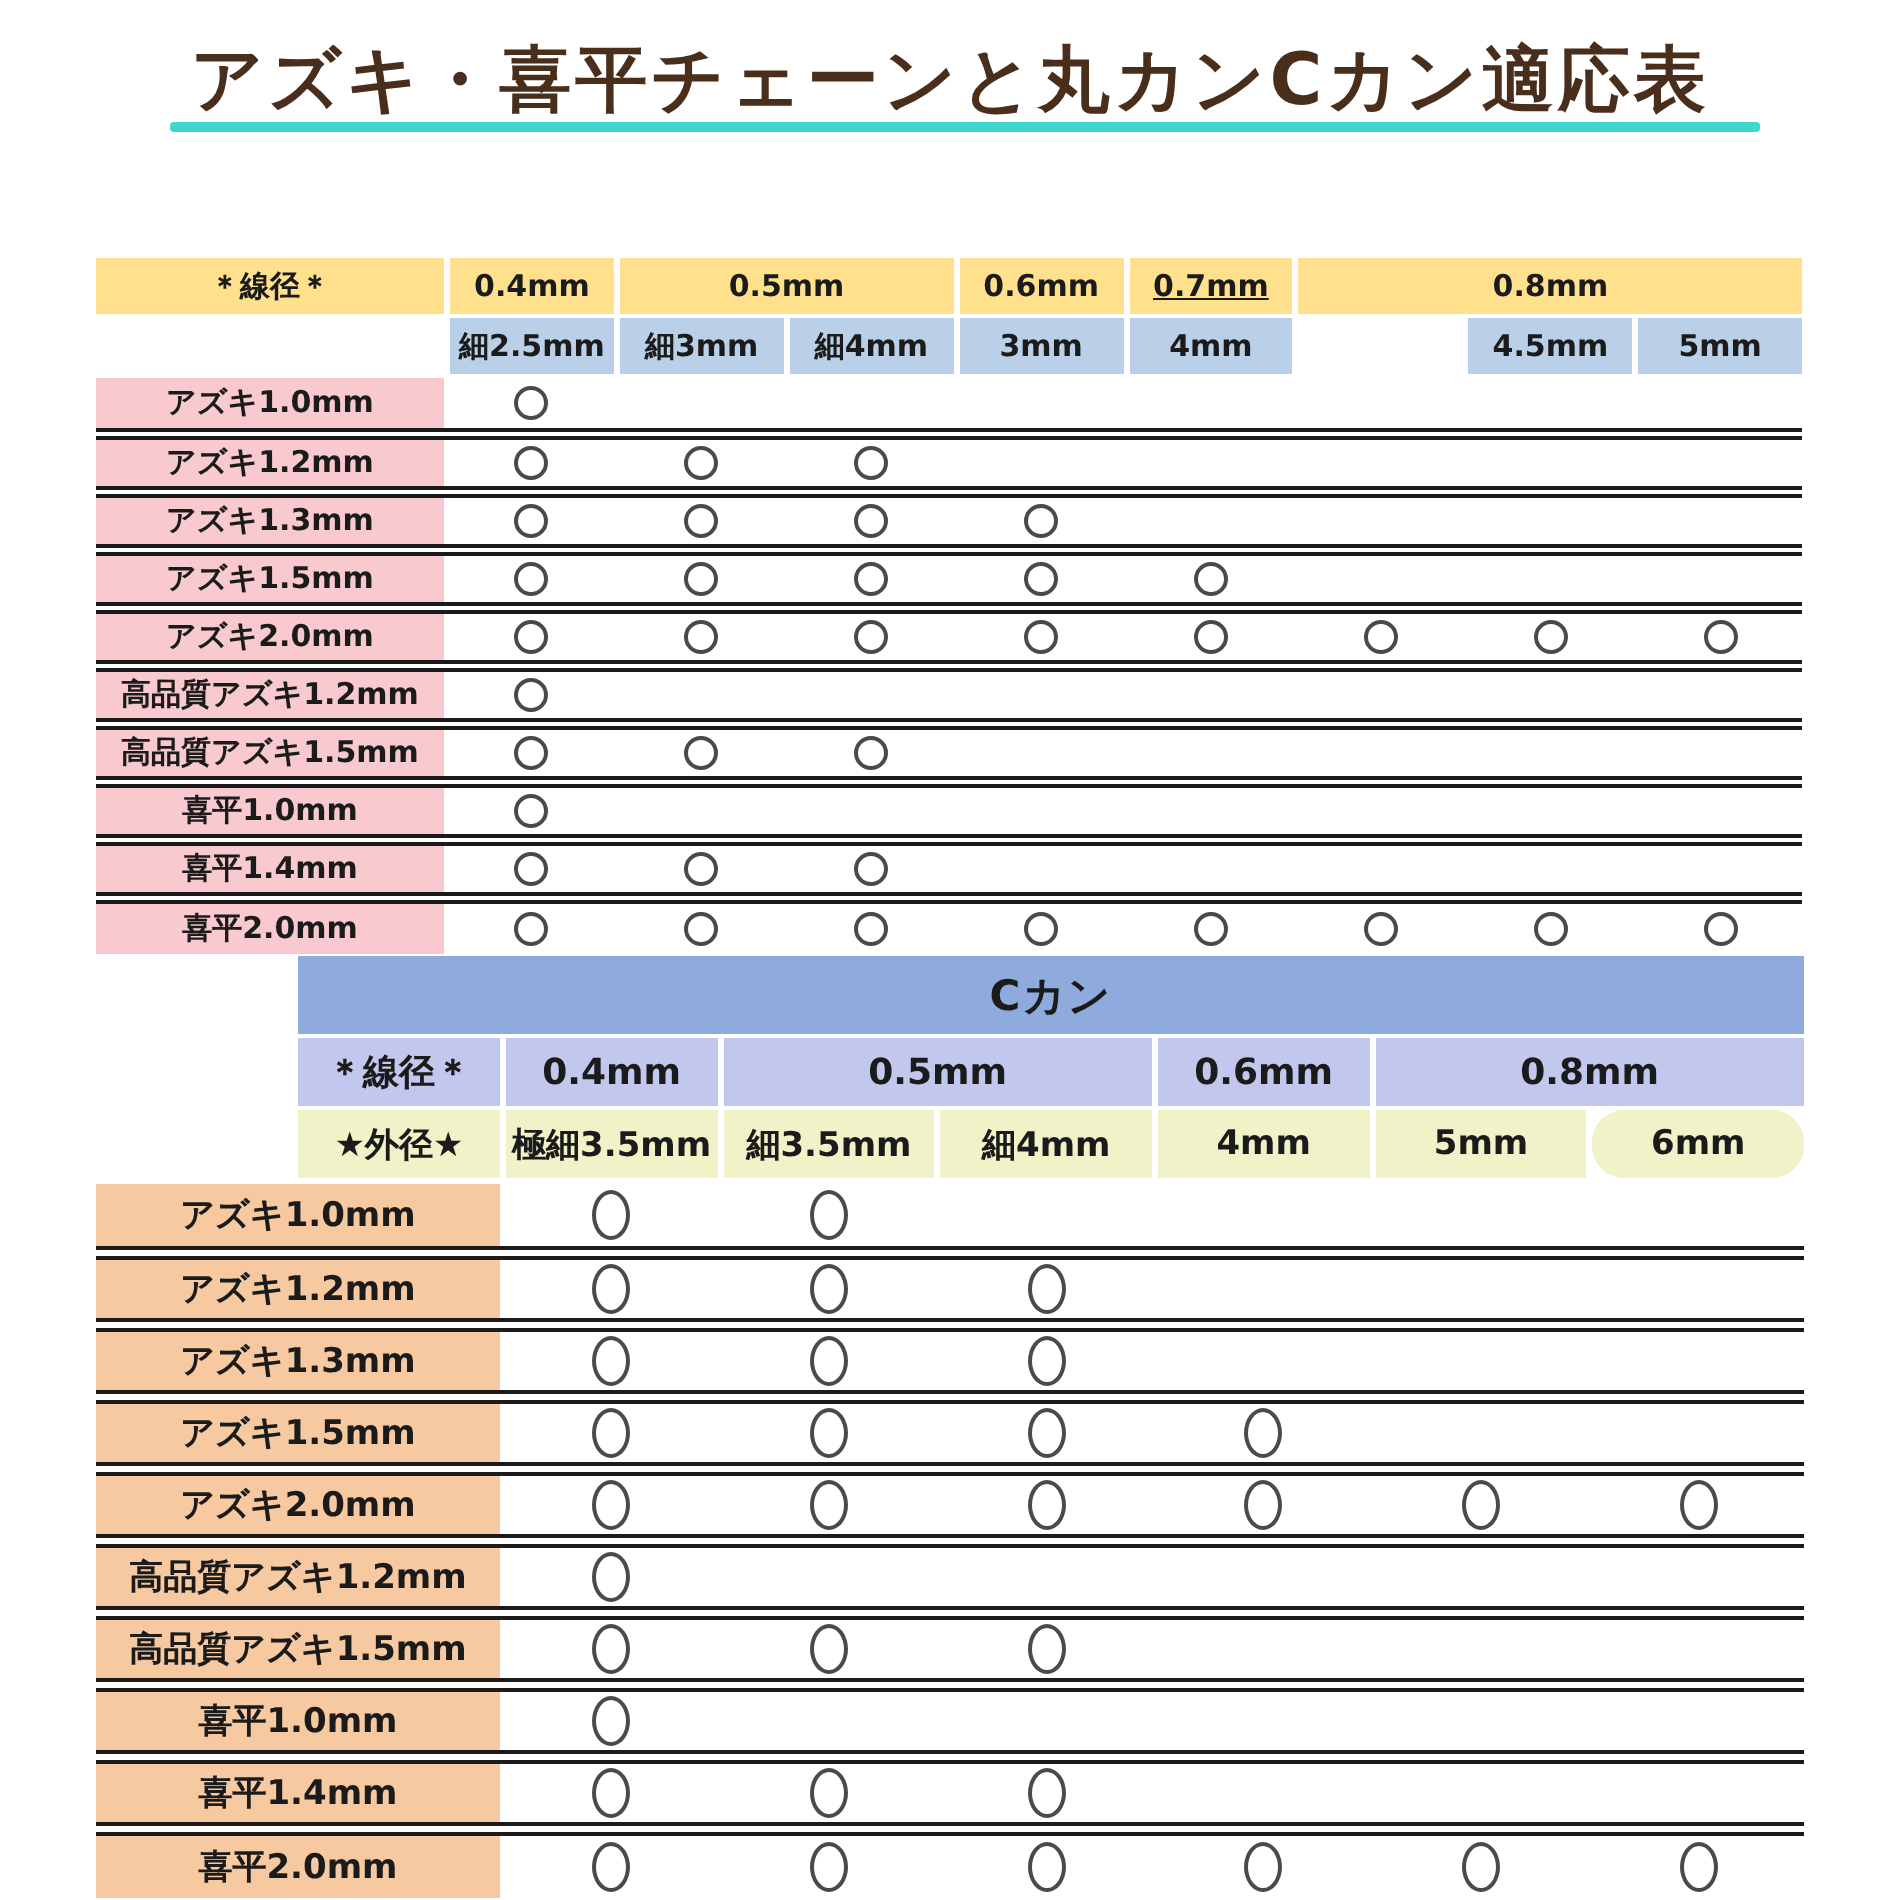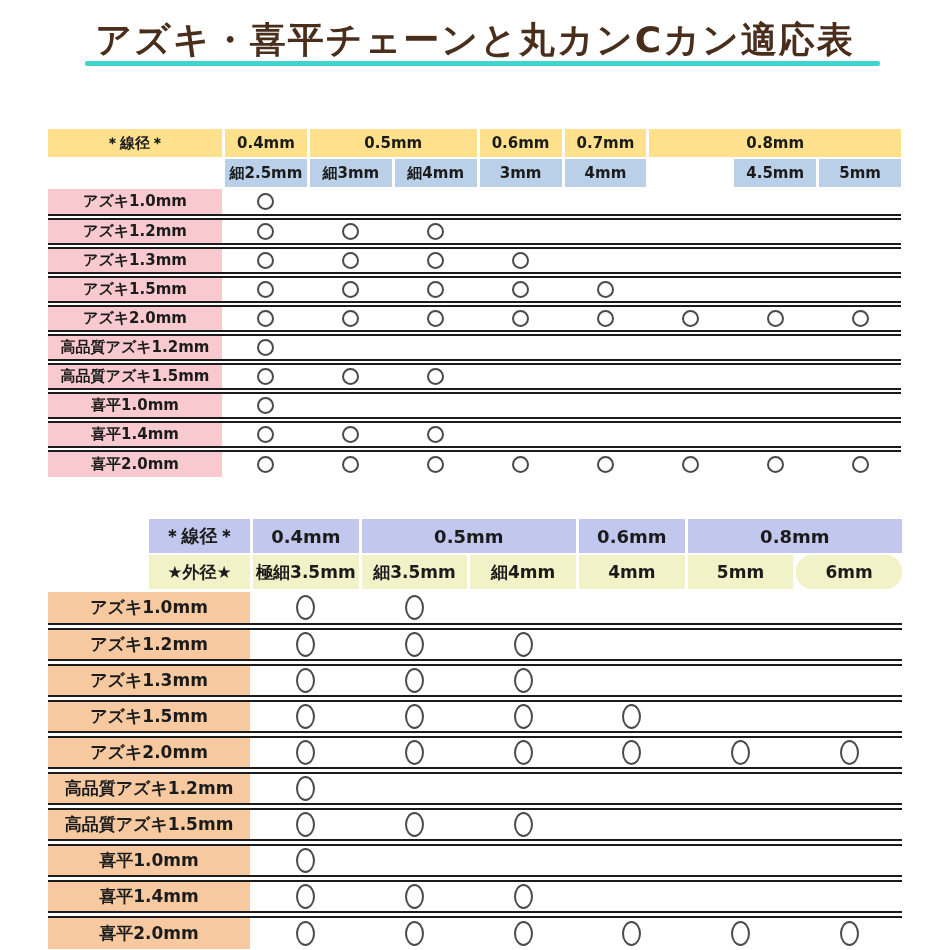--- a/index.html
+++ b/index.html
@@ -71,21 +71,21 @@
 
 <h1 class="page-title">アズキ・喜平チェーンと丸カンCカン適応表</h1>
 <div class="title-underline"></div>
 
 <div id="marukan-table" class="tbl">
     <div class="hdr-grid">
       <div class="wire-cell" style="grid-area: 2 / 1;">＊線径＊</div>
       <div class="wire-cell" style="grid-area: 2 / 2 / auto / span 1;">0.4mm</div>
       <div class="wire-cell" style="grid-area: 2 / 3 / auto / span 2;">0.5mm</div>
       <div class="wire-cell" style="grid-area: 2 / 5 / auto / span 1;">0.6mm</div>
-      <div class="wire-cell" style="grid-area: 2 / 6 / auto / span 1;">0.7mm</div>
+      <div class="wire-cell" style="grid-area: 2 / 6 / auto / span 1; text-decoration: underline;">0.7mm</div>
       <div class="wire-cell" style="grid-area: 2 / 7 / auto / span 3;">0.8mm</div>
       <div class="od-cell" style="grid-area: 3 / 2;">細2.5mm</div>
       <div class="od-cell" style="grid-area: 3 / 3;">細3mm</div>
       <div class="od-cell" style="grid-area: 3 / 4;">細4mm</div>
       <div class="od-cell" style="grid-area: 3 / 5;">3mm</div>
       <div class="od-cell" style="grid-area: 3 / 6;">4mm</div>
       <div class="od-cell" style="grid-area: 3 / 7; margin-top: 36px;">太4mm</div>
       <div class="od-cell" style="grid-area: 3 / 8;">4.5mm</div>
       <div class="od-cell" style="grid-area: 3 / 9;">5mm</div>
     </div>
@@ -226,20 +226,21 @@
       <div class="circle-cell" style="grid-column: 8;">
         <div class="ring"></div>
       </div>
       <div class="circle-cell" style="grid-column: 9;">
         <div class="ring"></div>
       </div>
     </div>
   </div>
 <div id="ckan-table" class="tbl">
     <div class="hdr-grid">
+      <div class="t-title" style="grid-area: 1 / 2 / auto / -1;">Cカン</div>
       <div class="wire-cell" style="grid-area: 2 / 2;">＊線径＊</div>
       <div class="wire-cell" style="grid-area: 2 / 3 / auto / span 1;">0.4mm</div>
       <div class="wire-cell" style="grid-area: 2 / 4 / auto / span 2;">0.5mm</div>
       <div class="wire-cell" style="grid-area: 2 / 6 / auto / span 1;">0.6mm</div>
       <div class="wire-cell" style="grid-area: 2 / 7 / auto / span 2;">0.8mm</div>
       <div class="od-cell" style="grid-area: 3 / 2;">★外径★</div>
       <div class="od-cell" style="grid-area: 3 / 3;">極細3.5mm</div>
       <div class="od-cell" style="grid-area: 3 / 4;">細3.5mm</div>
       <div class="od-cell" style="grid-area: 3 / 5;">細4mm</div>
       <div class="od-cell" style="grid-area: 3 / 6;">4mm</div>

